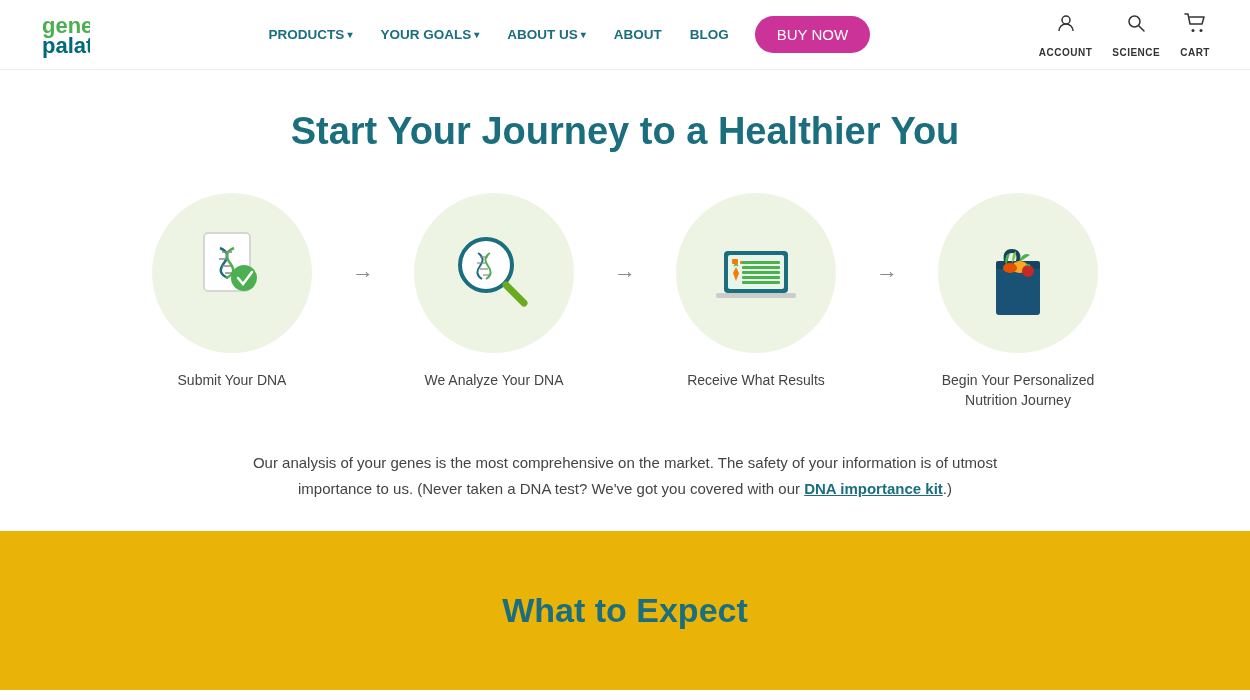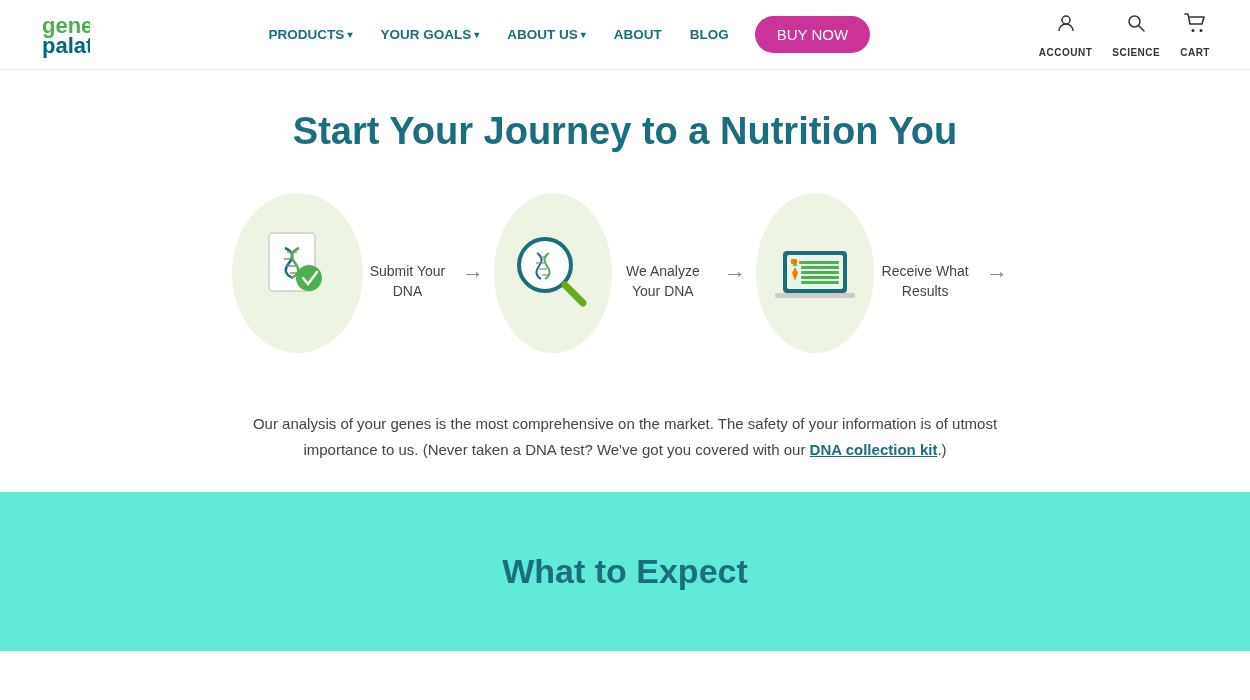--- a/index.html
+++ b/index.html
@@ -94,21 +94,21 @@
     
     .steps-row {
       display: flex;
       align-items: flex-start;
       justify-content: center;
       gap: 0;
       margin-bottom: 40px;
     }
     .step {
       display: flex;
-      flex-direction: row;
+      flex-direction: column;
       align-items: center;
       width: 220px;
     }
     .step-circle {
       width: 160px;
       height: 160px;
       border-radius: 50%;
       background: #eef4e4;
       display: flex;
       align-items: center;
@@ -138,21 +138,21 @@
       margin: 0 auto;
     }
     .description a {
       color: #1a6e7e;
       font-weight: 700;
       text-decoration: underline;
     }
 
     
     .bottom-section {
-      background: #5eead4;
+      background: #eab308;
       padding: 60px;
       text-align: center;
     }
     .bottom-title {
       font-size: 34px;
       font-weight: 700;
       color: #1a6e7e;
     }
 
     
@@ -220,21 +220,21 @@
           <circle cx="9" cy="17.5" r="1.5" fill="#333"></circle>
           <circle cx="17" cy="17.5" r="1.5" fill="#333"></circle>
         </svg>
       </div>
       <span class="icon-label">CART</span>
     </div>
   </div>
 </header>
 
 <div class="main-content">
-  <h1 class="main-title">Start Your Journey to a Nutrition You</h1>
+  <h1 class="main-title">Start Your Journey to a Healthier You</h1>
 
   <div class="steps-row">
 
     <div class="step">
       <div class="step-circle">
         <svg class="dna-icon" viewBox="0 0 100 100">
 
           <rect x="22" y="10" width="46" height="58" rx="4" fill="white" stroke="#ccc" stroke-width="1.5"></rect>
 
           <path d="M38 25 Q50 30 42 40 Q34 50 46 55" stroke="#1a6e7e" stroke-width="2.5" fill="none"></path>
@@ -294,23 +294,46 @@
           <path d="M28 43 Q30 40 32 43" fill="none" stroke="#4caf50" stroke-width="1.5"></path>
 
           <rect x="10" y="70" width="80" height="5" rx="2" fill="#ccc"></rect>
         </svg>
       </div>
       <span class="step-label">Receive What Results</span>
     </div>
 
     <div class="arrow">→</div>
 
+    <div class="step">
+      <div class="step-circle">
+        <svg class="bag-icon" viewBox="0 0 100 100">
+
+          <rect x="28" y="42" width="44" height="50" rx="3" fill="#1a5276"></rect>
+
+          <rect x="28" y="38" width="44" height="8" rx="2" fill="#154360"></rect>
+
+          <path d="M38 38 Q36 28 44 28 Q52 28 50 38" fill="none" stroke="#154360" stroke-width="4" stroke-linecap="round"></path>
+
+          <path d="M38 42 Q35 32 42 30 Q40 38 38 42Z" fill="#4caf50"></path>
+          <path d="M50 40 Q55 28 62 32 Q56 36 50 40Z" fill="#4caf50"></path>
+          <path d="M44 40 Q44 30 48 28 Q48 36 44 40Z" fill="#76c442"></path>
+
+          <ellipse cx="52" cy="44" rx="8" ry="6" fill="#f9a825"></ellipse>
+          <ellipse cx="42" cy="45" rx="7" ry="5" fill="#e65100"></ellipse>
+
+          <circle cx="60" cy="48" r="6" fill="#c62828"></circle>
+          <path d="M58 43 Q60 40 62 43" fill="none" stroke="#4caf50" stroke-width="1.5"></path>
+        </svg>
+      </div>
+      <span class="step-label" style="text-align:center;">Begin Your Personalized<br>Nutrition Journey</span>
+    </div>
 
   </div>
 
   <p class="description">
-    <span>Our analysis of your genes is the most comprehensive on the market. The safety of your information is of utmost importance to us. (Never taken a DNA test? We've got you covered with our </span><a href="#">DNA collection kit</a><span>.)</span>
+    <span>Our analysis of your genes is the most comprehensive on the market. The safety of your information is of utmost importance to us. (Never taken a DNA test? We've got you covered with our </span><a href="#">DNA importance kit</a><span>.)</span>
   </p>
 </div>
 
 <div class="bottom-section">
   <h2 class="bottom-title">What to Expect</h2>
 </div>
 
 </body></html>

